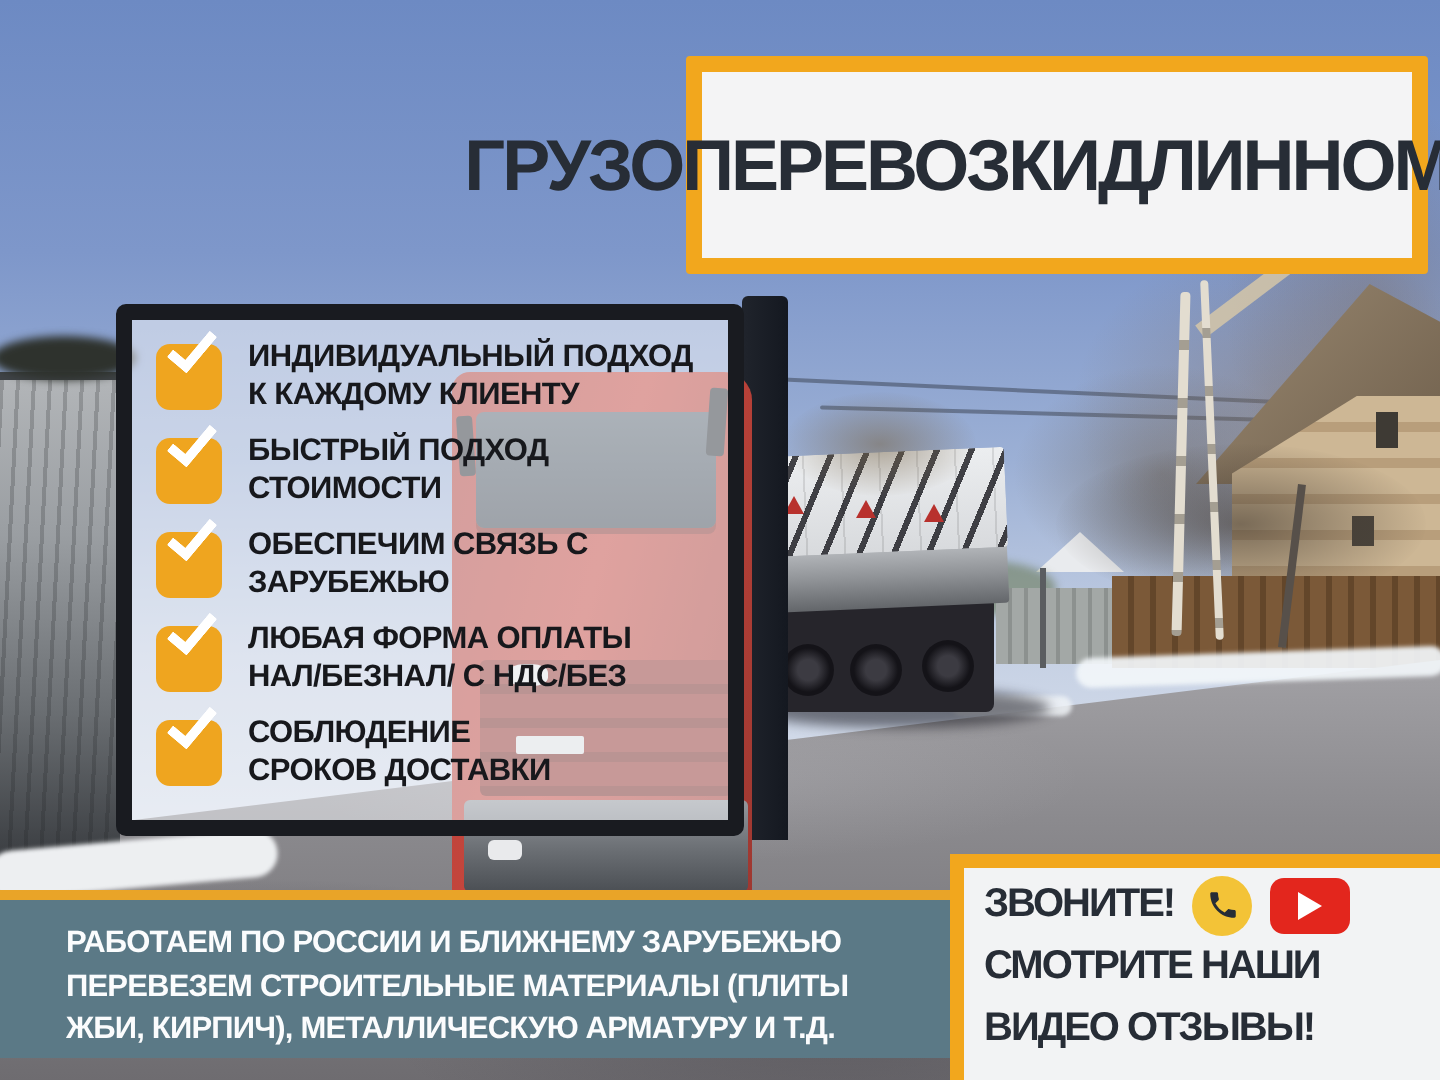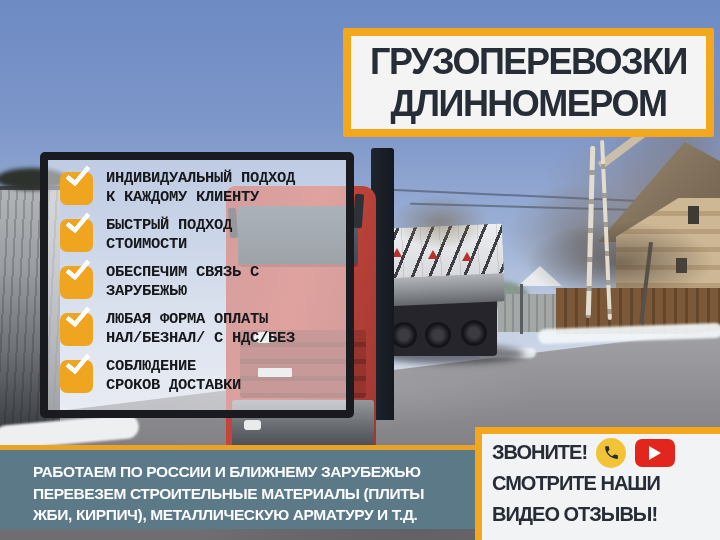--- a/index.html
+++ b/index.html
@@ -77,26 +77,26 @@
   .headlight{left:244px;top:420px;width:17px;height:10px;background:#e9eaec;border-radius:3px;}
   .wall{left:-6px;top:186px;width:66px;height:246px;border-top:4px solid #3f4347;
        background:
          repeating-linear-gradient(93deg,rgba(30,32,34,0) 0 6px,rgba(30,32,34,.22) 6px 8px),
          linear-gradient(180deg,#b2b5b8 0%,#9a9ea2 32%,#6b6f73 68%,#393c40 100%);}
   .wall-bush{left:-4px;top:168px;width:72px;height:22px;background:#2e322d;border-radius:50%;filter:blur(2px);}
   .snow-left{left:-6px;top:420px;width:145px;height:24px;background:#edeff1;border-radius:12px;transform:rotate(-5deg);filter:blur(1px);}
 
   
   .title-box{left:343px;top:28px;width:371px;height:109px;border:8px solid #F2A71D;background:#f4f4f5;
-       border-radius:2px;display:flex;flex-direction:column;justify-content:center;align-items:center;z-index:20;}
+       border-radius:2px;display:flex;flex-direction:row;justify-content:center;align-items:center;z-index:20;}
   .title-box div{position:static;}
   .title-line{font-weight:700;font-size:36px;line-height:42px;letter-spacing:-1.5px;color:#272d36;white-space:nowrap;}
 
-  .panel{left:40px;top:152px;width:314px;height:266px;border:8px solid #191B20;border-radius:5px;
-       background:rgba(243,246,249,.52);z-index:20;display:flex;flex-direction:column;gap:9px;padding:9px 12px;font-family:Liberation Mono, monospace;}
+  .panel{left:58px;top:152px;width:314px;height:266px;border:8px solid #191B20;border-radius:5px;
+       background:rgba(243,246,249,.52);z-index:20;display:flex;flex-direction:column;gap:9px;padding:9px 12px;}
   .feat{position:static;display:flex;align-items:center;gap:13px;}
   .cbox{position:relative;flex:0 0 33px;width:33px;height:33px;background:#EFA51F;border-radius:7px;}
   .check{left:6px;top:-5px;width:24px;height:13px;border-left:5px solid #fff;border-bottom:5px solid #fff;
        transform:rotate(-50deg);border-radius:1px;}
   .ftext{position:static;font-weight:700;font-size:15.5px;line-height:19px;letter-spacing:-.3px;color:#17181c;white-space:nowrap;}
   .ftext span{position:static;display:block;}
 
   .bar{left:0;top:445px;width:482px;height:84px;background:#5B7986;border-top:5px solid #E9A428;
        padding:11px 0 0 33px;z-index:21;}
   .bar div{position:static;font-weight:700;font-size:15.5px;line-height:21.5px;letter-spacing:-.4px;color:#fbfcfd;white-space:nowrap;}

